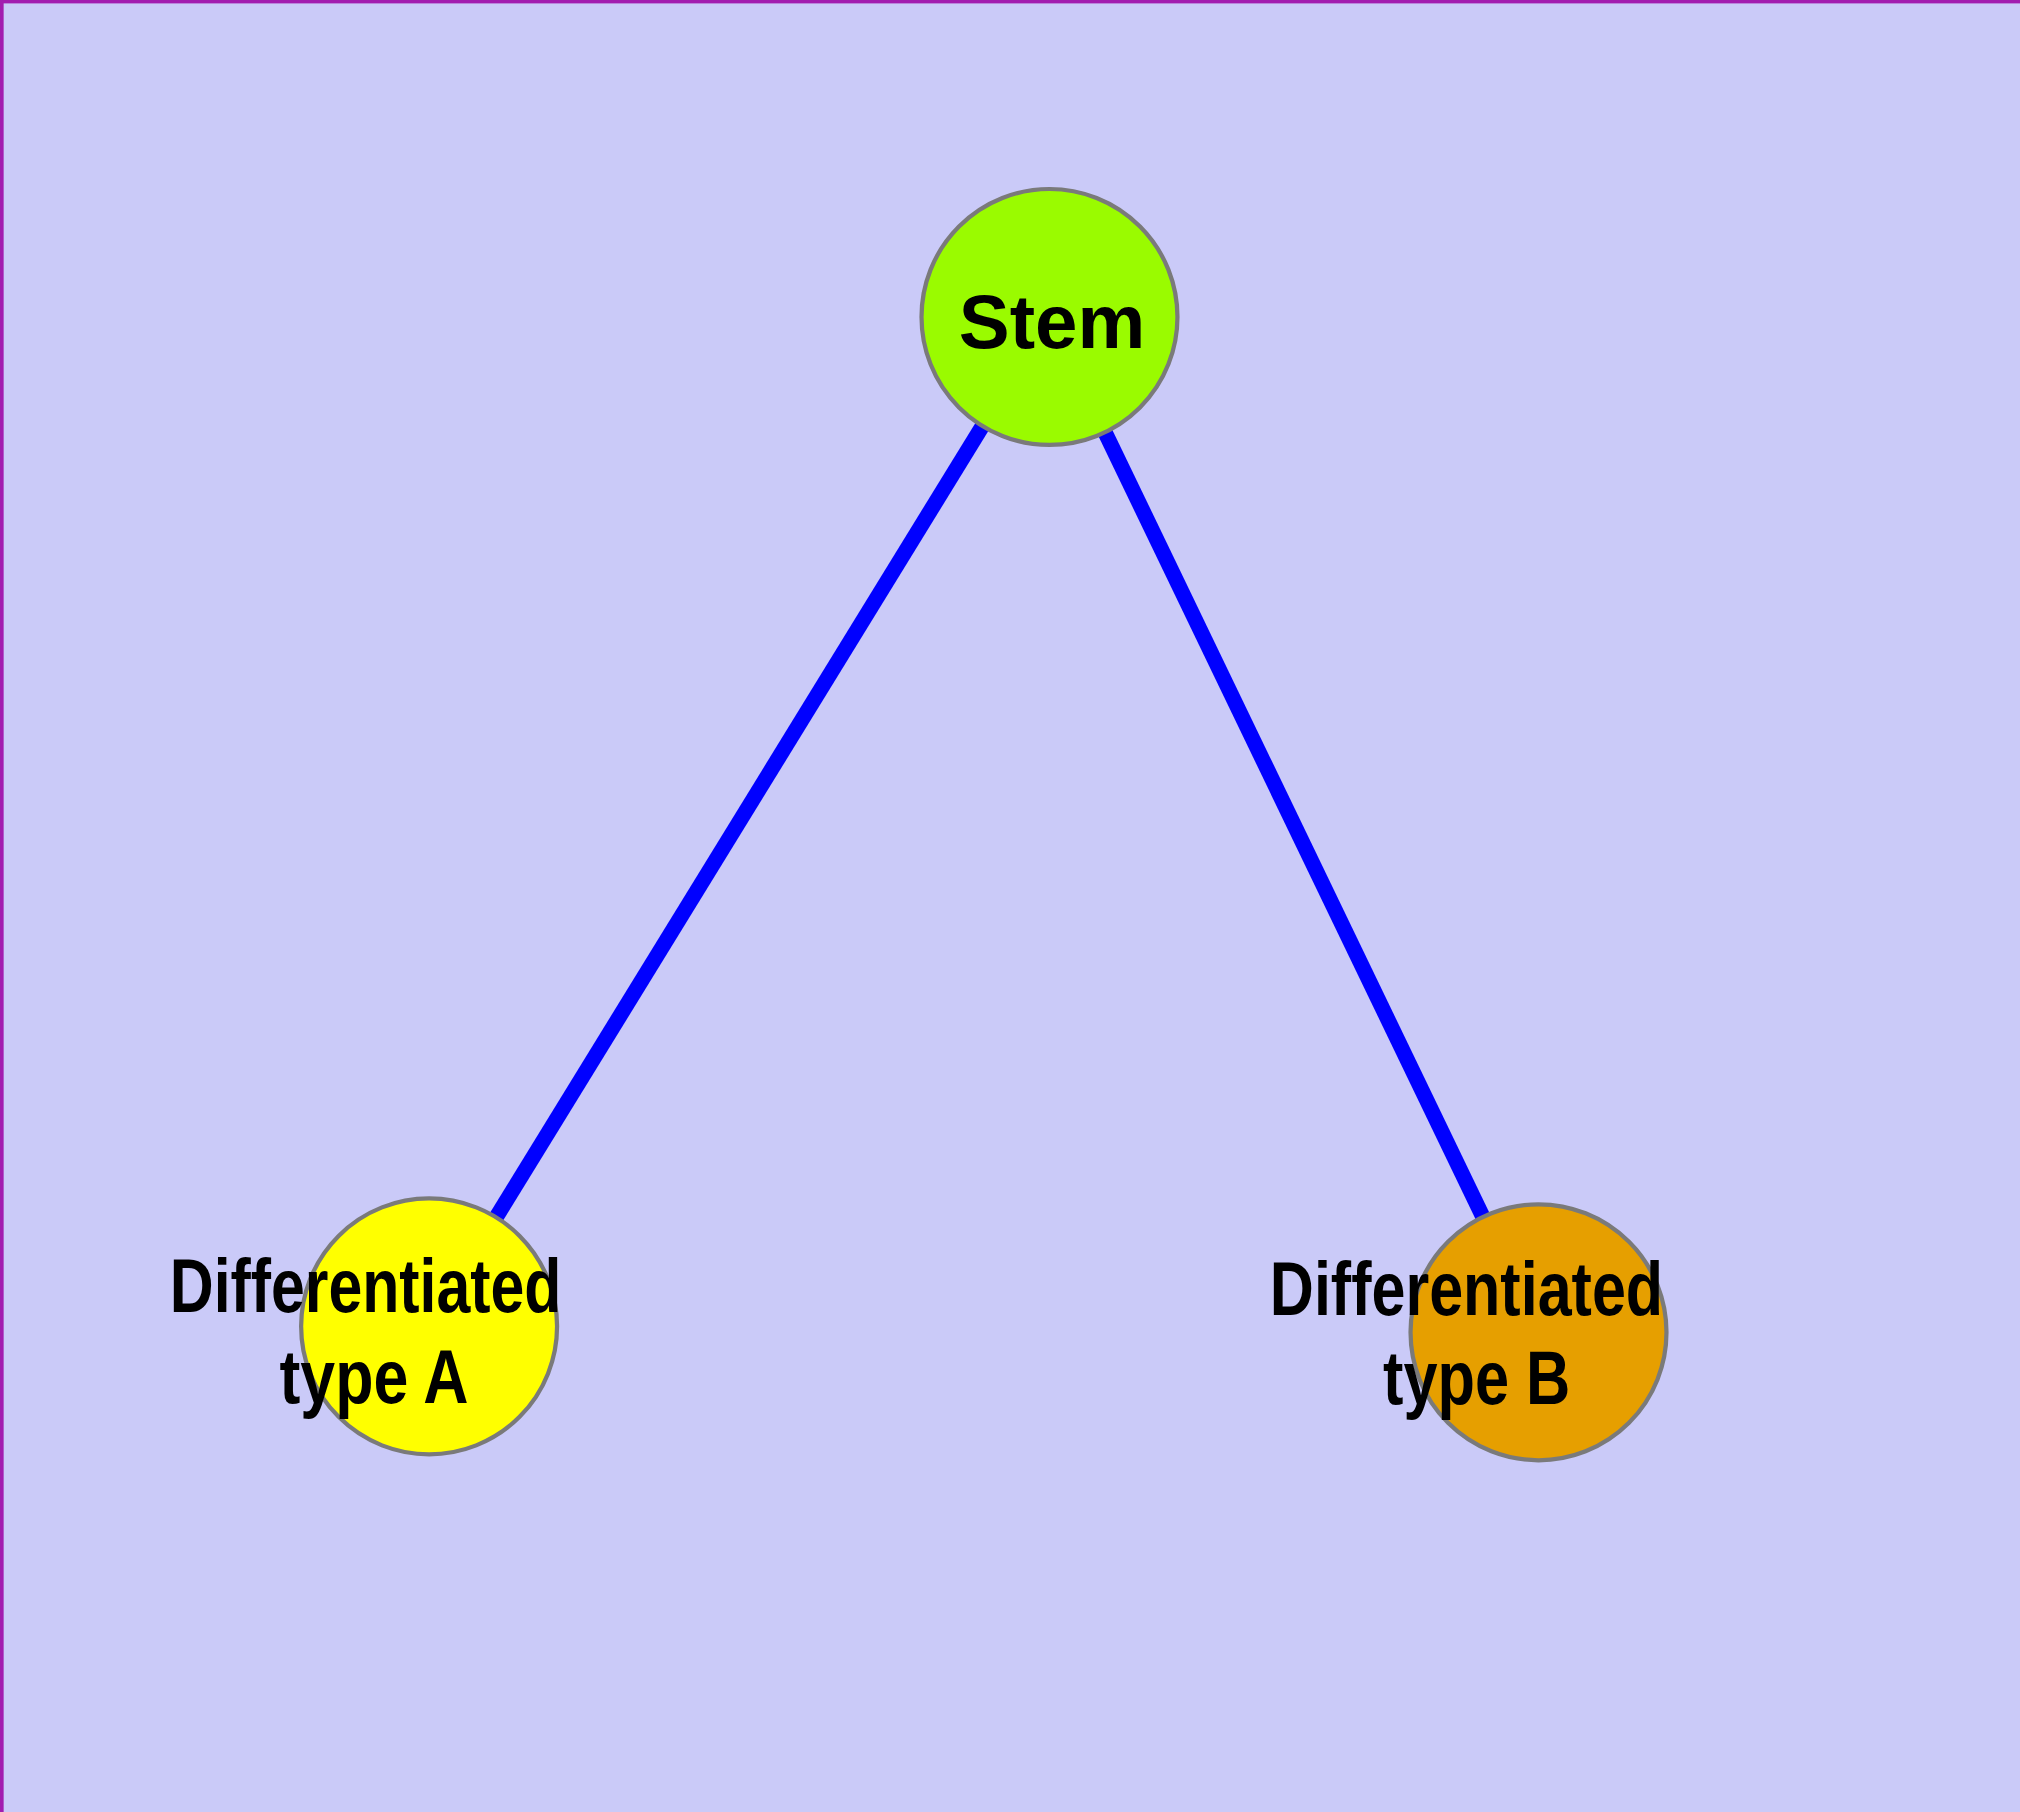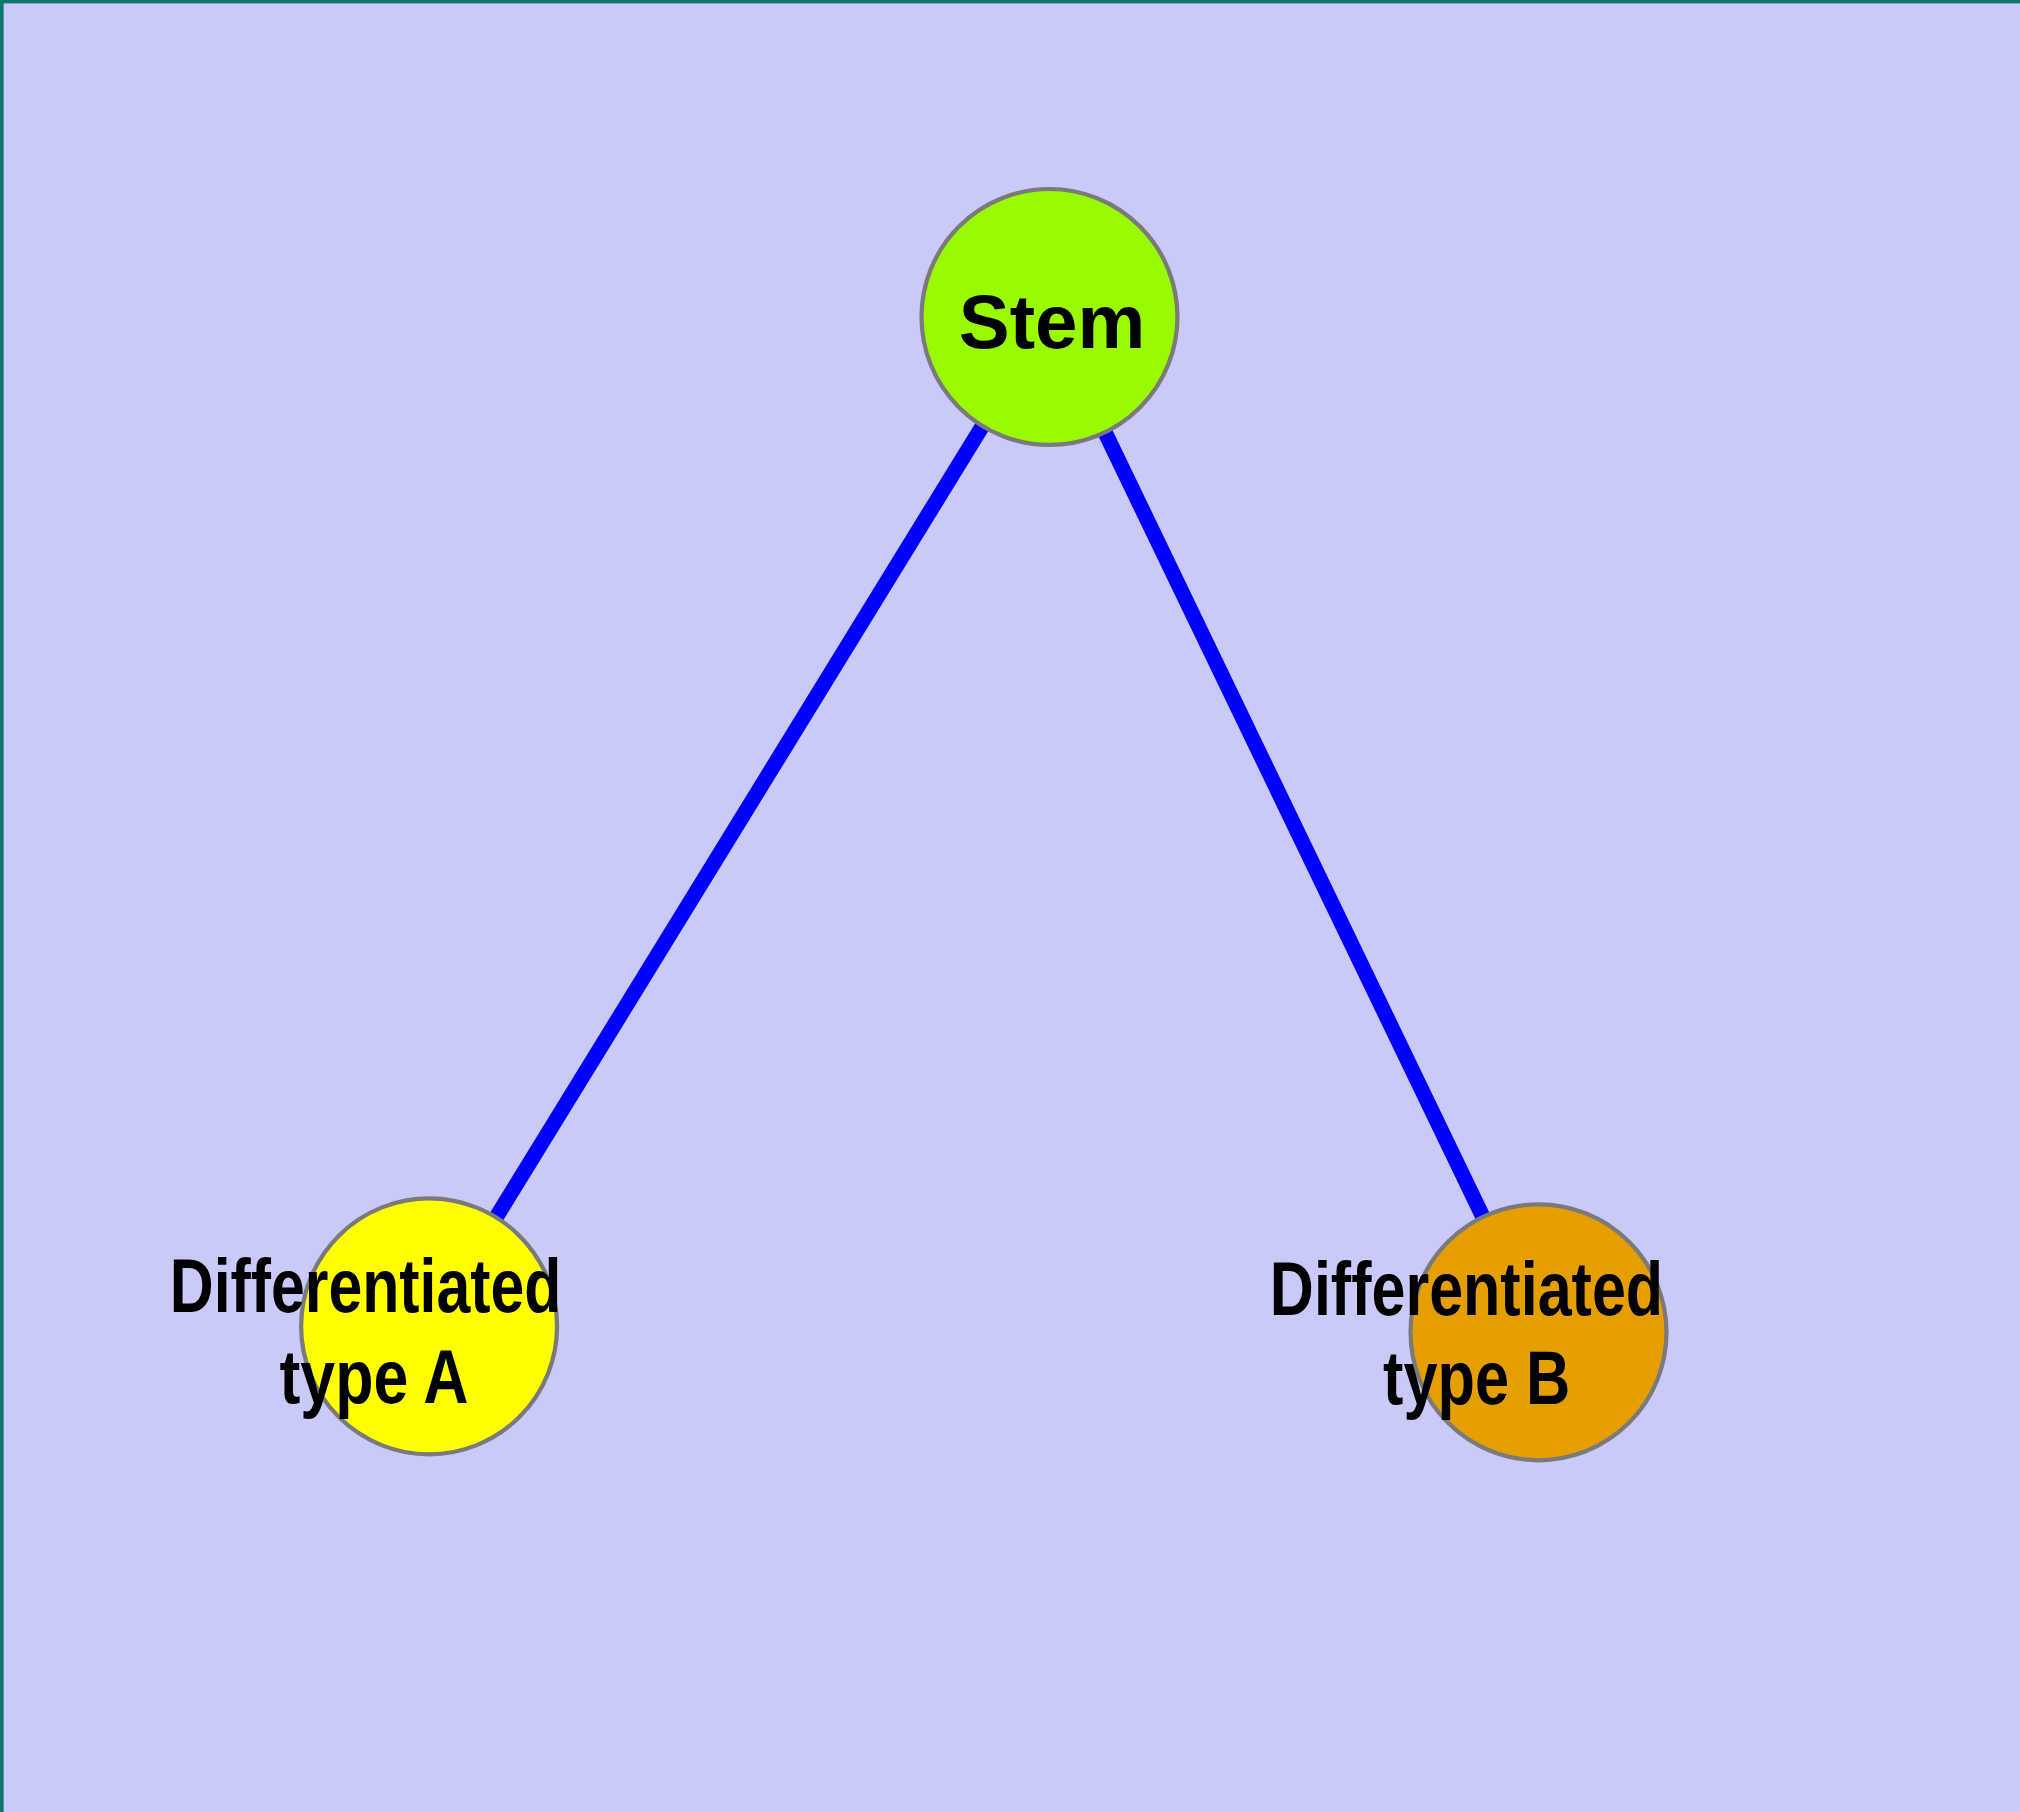--- a/index.html
+++ b/index.html
@@ -4,21 +4,21 @@
 <style>
   html, body {
     margin: 0;
     padding: 0;
     background: #ffffff;
   }
   .stage {
     position: relative;
     width: 2021px;
     height: 1812px;
-    background: #0f766e;
+    background: #a21caf;
     overflow: hidden;
     font-family: "Liberation Sans", sans-serif;
   }
   svg.diagram {
     display: block;
     width: 2021px;
     height: 1812px;
   }
   .node-circle {
     stroke: #7a7a7a;

